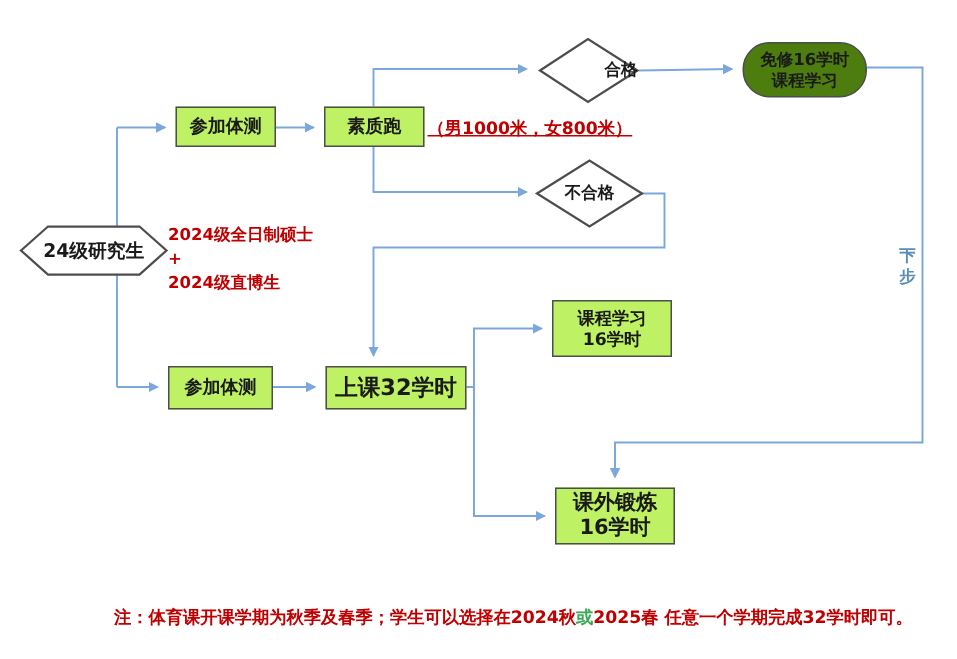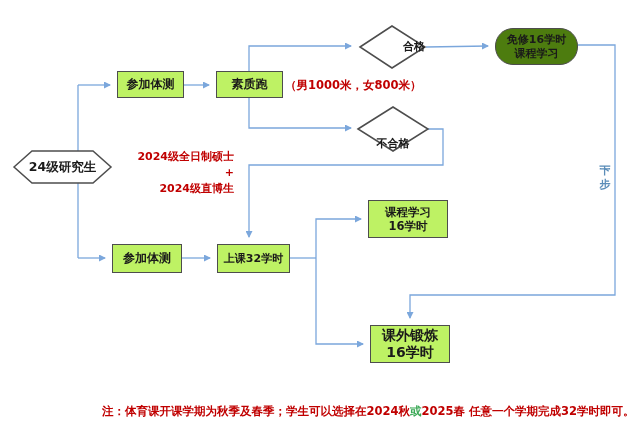--- a/index.html
+++ b/index.html
@@ -17,21 +17,21 @@
     align-items:center;justify-content:center;
     color:#1a1a1a;font-weight:bold;
     text-align:center;line-height:1.25;
     box-sizing:border-box;
     white-space:nowrap;
   }
   .box{background:#bef264;border:1.5px solid #4d4d4d;font-size:12px;}
   .terminator{background:#4d7c0f;border:1.5px solid #4d4d4d;border-radius:18px;font-size:11px;}
   .overlay{background:transparent;border:none;}
   .red{position:absolute;color:#c00000;font-weight:bold;white-space:nowrap;}
-  .cohort{font-size:11px;text-align:right;line-height:1.45;margin-left:12px;}
+  .cohort{font-size:11px;text-align:left;line-height:1.45;}
   .runnote{font-size:11.5px;}
   .nextstep{
     position:absolute;
     writing-mode:vertical-rl;
     color:#5b8db8;font-size:11px;font-weight:bold;
     letter-spacing:6px;
   }
   .note{position:absolute;font-size:11.5px;font-weight:bold;color:#c00000;white-space:nowrap;}
   .note .green{color:#3aa855;}
 </style>
@@ -79,52 +79,52 @@
   </div>
 
   <div class="node box" style="left:117px;top:71px;width:67px;height:27px;">
     <span>参加体测</span>
   </div>
 
   <div class="node box" style="left:216px;top:71px;width:67px;height:27px;">
     <span>素质跑</span>
   </div>
 
-  <div class="red runnote" style="left:285px;top:78px;">（男1000米，女800米）</div>
+  <div class="red runnote" style="left:285px;top:78px;text-decoration:underline;">（男1000米，女800米）</div>
 
   <div class="node overlay" style="left:360px;top:26px;width:65px;height:42px;font-size:11px;align-items:flex-end;">
     <span>合格</span>
   </div>
 
-  <div class="node overlay" style="left:358px;top:122px;width:70px;height:44px;font-size:11px;">
+  <div class="node overlay" style="left:358px;top:107px;width:70px;height:44px;font-size:11px;">
     <span>不合格</span>
   </div>
 
   <div class="node terminator" style="left:495px;top:28px;width:83px;height:37px;">
     <span>免修16学时</span>
     <span>课程学习</span>
   </div>
 
   <div class="node box" style="left:112px;top:244px;width:70px;height:29px;">
     <span>参加体测</span>
   </div>
 
-  <div class="node box" style="left:217px;top:244px;width:73px;height:29px;font-size:11px;justify-content:center;">
+  <div class="node box" style="left:217px;top:244px;width:94px;height:29px;font-size:15px;justify-content:center;">
     <span>上课32学时</span>
   </div>
 
   <div class="node box" style="left:368px;top:200px;width:80px;height:38px;font-size:11.5px;">
     <span>课程学习</span>
     <span>16学时</span>
   </div>
 
   <div class="node box" style="left:370px;top:325px;width:80px;height:38px;font-size:14px;">
     <span>课外锻炼</span>
     <span>16学时</span>
   </div>
 
   <div class="nextstep" style="left:596px;top:157px;">下一步</div>
 
-  <div class="note" style="left:102px;top:404px;">
+  <div class="note" style="left:76px;top:404px;">
     <span>注：体育课开课学期为秋季及春季；学生可以选择在2024秋</span><span class="green">或</span><span>2025春  任意一个学期完成32学时即可。</span>
   </div>
 
 </div>
 
 </body></html>

